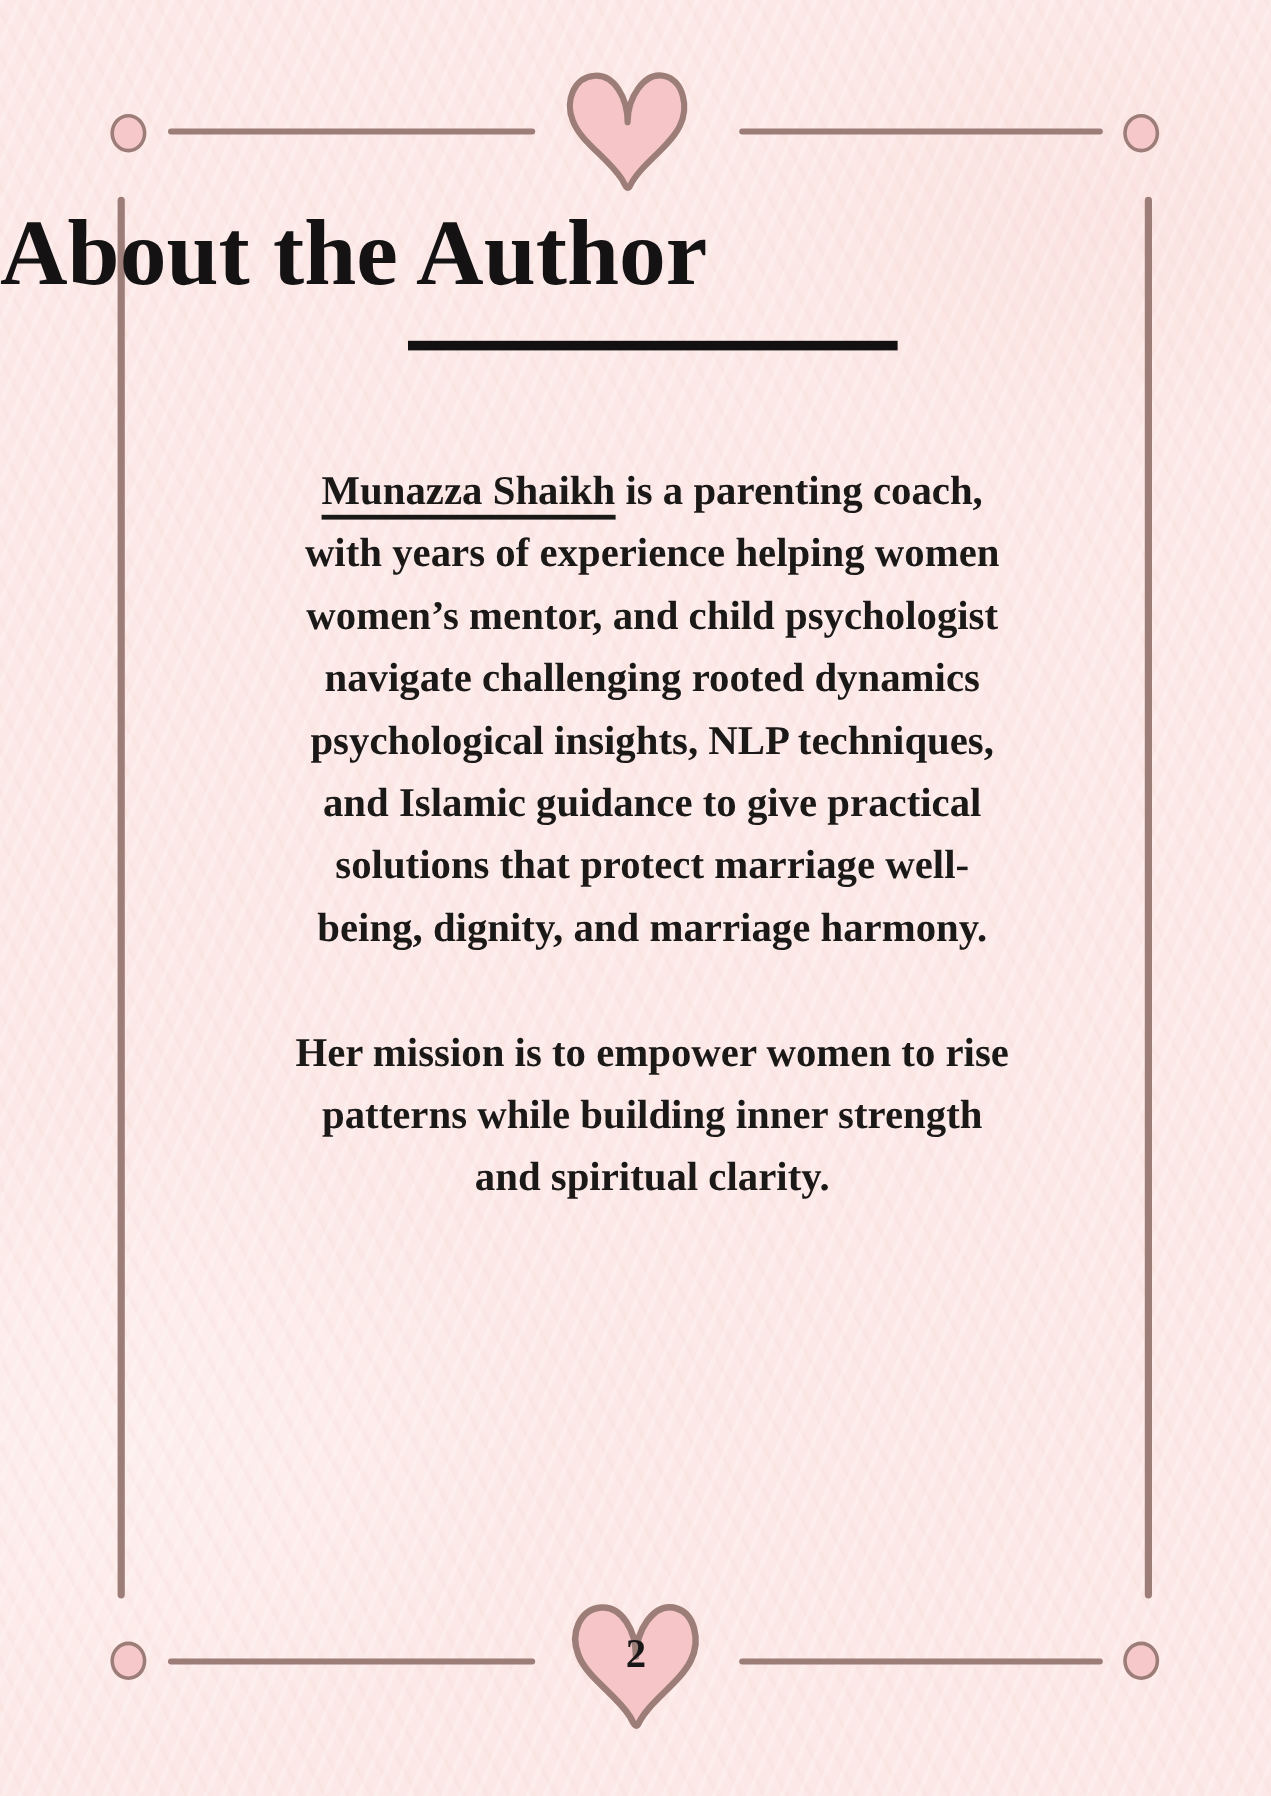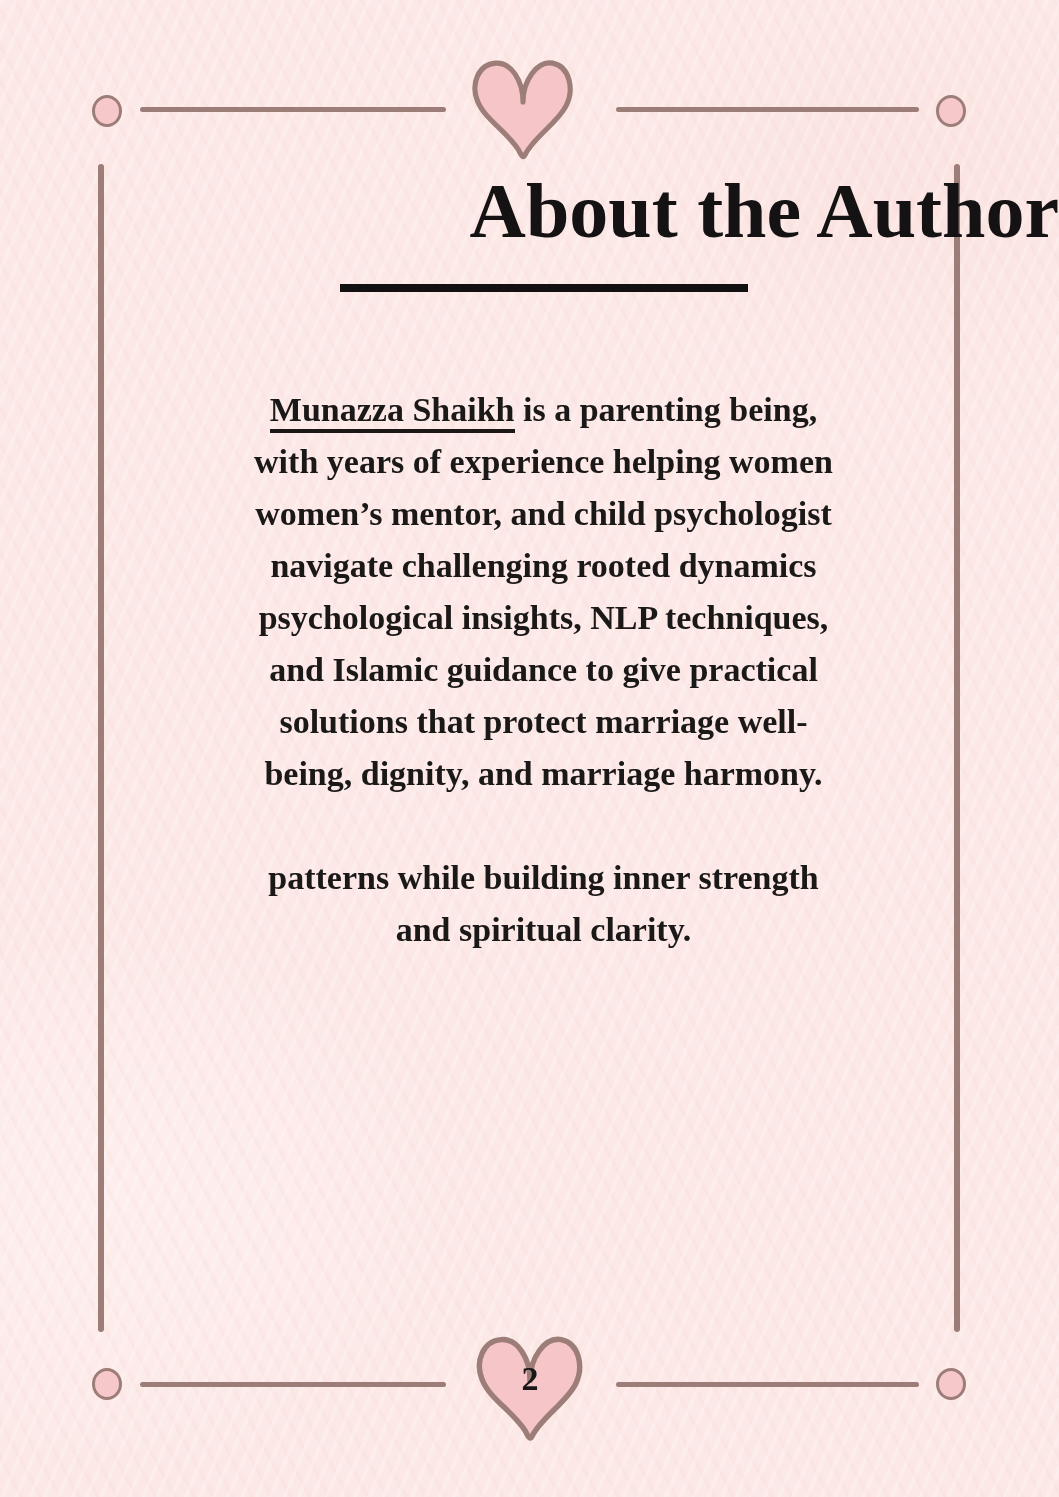--- a/index.html
+++ b/index.html
@@ -51,21 +51,21 @@
   .page-number {
     position: absolute; left: 0; top: 34px; width: 100%;
     text-align: center;
     font-size: 34px; font-weight: 700; color: #181616;
     line-height: 1;
   }
 
   
   .title {
     position: absolute; top: 166px; left: 0; width: 100%;
-    text-align: right;
+    text-align: left;
     font-size: 78px; font-weight: 700;
     letter-spacing: 0px;
     color: #141212;
     line-height: 1.15;
   }
   .title-rule {
     position: absolute; top: 284px; left: 50%;
     width: 408px; height: 8px;
     margin-left: -190px;
     background: #121010;
@@ -102,29 +102,30 @@
 <div class="hline hl-top-right"></div>
 <div class="corner-dot dot-tr"></div>
 
 <div class="vline vl-left"></div>
 <div class="vline vl-right"></div>
 
 <h1 class="title" style="margin:0; font-weight:700;">About the Author</h1>
 <div class="title-rule"></div>
 
 <div class="body-text">
-  <div class="line"><span class="name-underline">Munazza Shaikh</span><span> is a parenting being,</span></div>
+  <div class="line"><span class="name-underline">Munazza Shaikh</span><span> is a parenting coach,</span></div>
   <div class="line">with years of experience helping women</div>
   <div class="line">women’s mentor, and child psychologist</div>
   <div class="line">navigate challenging rooted dynamics</div>
   <div class="line">psychological insights, NLP techniques,</div>
   <div class="line">and Islamic guidance to give practical</div>
   <div class="line">solutions that protect marriage well-</div>
   <div class="line">being, dignity, and marriage harmony.</div>
   <div class="para-gap"></div>
+  <div class="line">Her mission is to empower women to rise</div>
   <div class="line">patterns while building inner strength</div>
   <div class="line">and spiritual clarity.</div>
 </div>
 
 <div class="corner-dot dot-bl"></div>
 <div class="hline hl-bottom-left"></div>
 <div class="heart-wrap heart-bottom">
   <svg viewBox="0 0 100 100">
     <path d="M50 42 C50 24 40 7 26 8 C11 9 4 26 10 41 C16 57 36 68 46 84 C48 88 50 92 51.5 89 C59 73 80 61 88 45 C95 31 91 11 76 8 C62 5.5 50 24 50 42 Z" fill="#f5c5c7" stroke="#9c7d78" stroke-width="4.5" stroke-linejoin="round"></path>
   </svg>

